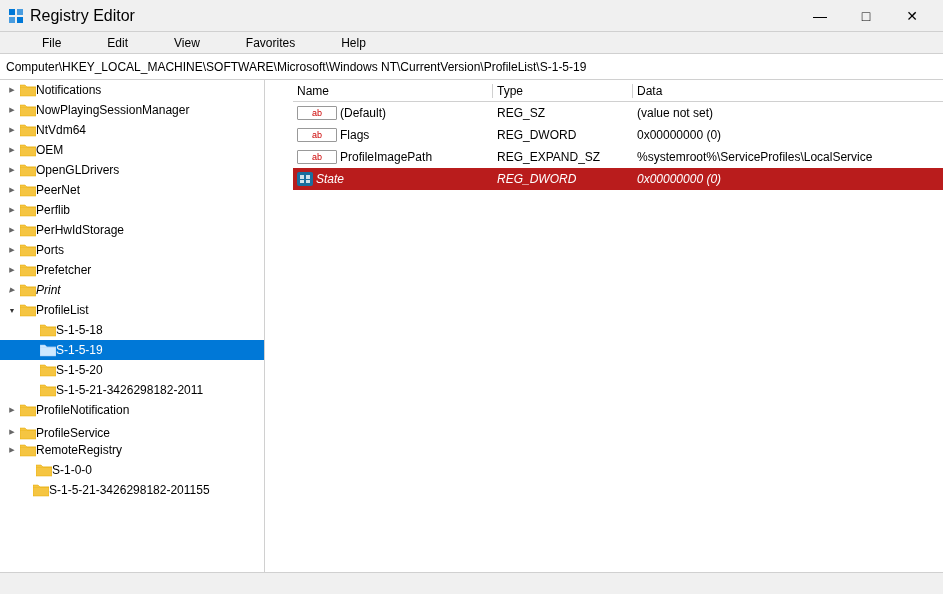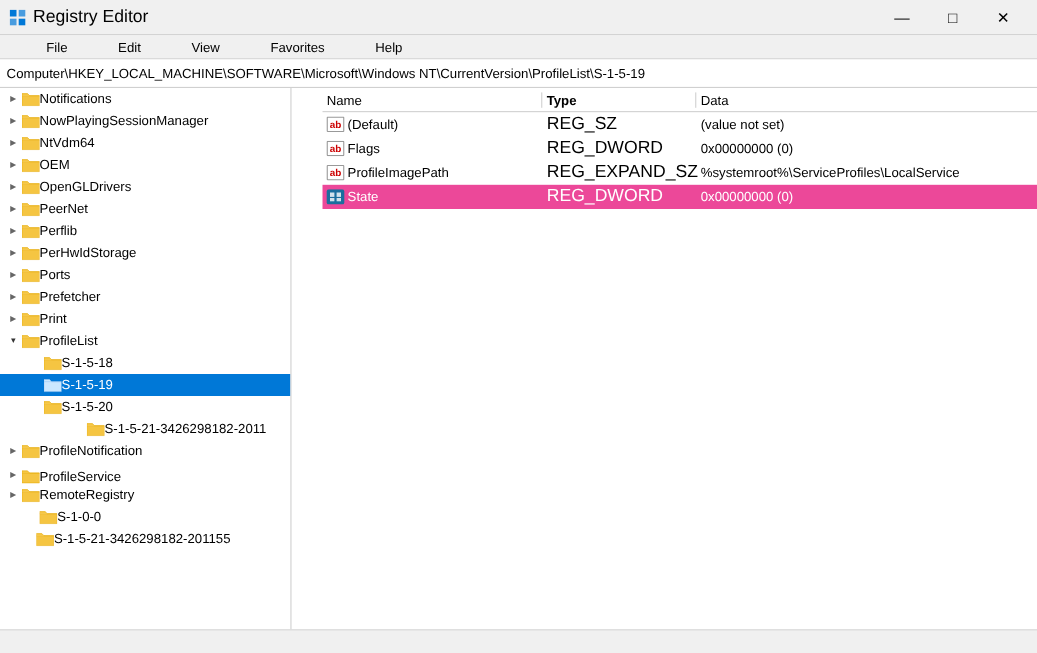--- a/index.html
+++ b/index.html
@@ -133,44 +133,44 @@
     .detail-header {
       display: flex;
       background: white;
       border-bottom: 1px solid #d0d0d0;
       height: 22px;
       align-items: center;
       position: sticky;
       top: 0;
     }
     .detail-col-name { width: 200px; min-width: 200px; padding: 0 4px; font-weight: normal; font-size: 12px; border-right: 1px solid #d0d0d0; }
-    .detail-col-type { width: 140px; min-width: 140px; padding: 0 4px; font-weight: bold; font-size: 12px; border-right: 1px solid #d0d0d0; }
+    .detail-col-type { width: 140px; min-width: 140px; padding: 0 4px; font-weight: normal; font-size: 12px; border-right: 1px solid #d0d0d0; }
     .detail-col-data { flex: 1; padding: 0 4px; font-weight: normal; font-size: 12px; }
 
     .detail-row {
       display: flex;
       align-items: center;
       height: 22px;
       cursor: pointer;
     }
-    .detail-row.selected { background: #ec4899; color: white; }
+    .detail-row.selected { background: #b91c1c; color: white; font-style: italic; }
     .detail-cell-name { width: 200px; min-width: 200px; padding: 0 4px; font-size: 12px; display: flex; align-items: center; gap: 3px; overflow: hidden; }
-    .detail-cell-type { width: 140px; min-width: 140px; padding: 0 4px; font-size: 16px; }
+    .detail-cell-type { width: 140px; min-width: 140px; padding: 0 4px; font-size: 12px; }
     .detail-cell-data { flex: 1; padding: 0 4px; font-size: 12px; overflow: hidden; text-overflow: ellipsis; white-space: nowrap; }
 
     
     .reg-icon-ab {
-      width: 16px;
+      width: 40px;
       height: 14px;
       flex-shrink: 0;
       display: inline-flex;
       align-items: center;
       justify-content: center;
       font-size: 9px;
-      font-weight: bold;
+      font-weight: normal;
       background: white;
       border: 1px solid #999;
       border-radius: 1px;
       color: #cc0000;
       text-align: center;
     }
     .reg-icon-dword {
       width: 16px;
       height: 14px;
       flex-shrink: 0;
@@ -316,21 +316,21 @@
             <span class="tree-label">Ports</span>
           </div>
           <div class="tree-item" style="padding-left: 4px;">
             <div class="expand-btn" style="font-size: 7px; color: rgb(102, 102, 102);">▶</div>
             <svg width="16" height="14" viewBox="0 0 16 14">
     <path d="M0,4 L0,13 L16,13 L16,4 Z" fill="#f5c542" stroke="#e6a800" stroke-width="0.5"></path>
     <path d="M0,4 L0,2 L5,2 L7,4 L16,4" fill="#f5c542" stroke="#e6a800" stroke-width="0.5"></path>
   </svg>
             <span class="tree-label">Prefetcher</span>
           </div>
-          <div class="tree-item" style="padding-left: 4px;">
+          <div class="tree-item" style="padding-left: 4px; font-style: italic;">
             <div class="expand-btn" style="font-size: 7px; color: rgb(102, 102, 102);">▶</div>
             <svg width="16" height="14" viewBox="0 0 16 14">
     <path d="M0,4 L0,13 L16,13 L16,4 Z" fill="#f5c542" stroke="#e6a800" stroke-width="0.5"></path>
     <path d="M0,4 L0,2 L5,2 L7,4 L16,4" fill="#f5c542" stroke="#e6a800" stroke-width="0.5"></path>
   </svg>
             <span class="tree-label">Print</span>
           </div>
           <div class="tree-item" style="padding-left: 4px;">
             <div class="expand-btn" style="font-size: 7px; color: rgb(51, 51, 51);">▼</div>
             <svg width="16" height="14" viewBox="0 0 16 14">
@@ -356,21 +356,21 @@
             <span class="tree-label">S-1-5-19</span>
           </div>
           <div class="tree-item" style="padding-left: 24px;">
             <div class="expand-btn empty" style="font-size: 7px; color: rgb(102, 102, 102); visibility: hidden;">▶</div>
             <svg width="16" height="14" viewBox="0 0 16 14">
     <path d="M0,4 L0,13 L16,13 L16,4 Z" fill="#f5c542" stroke="#e6a800" stroke-width="0.5"></path>
     <path d="M0,4 L0,2 L5,2 L7,4 L16,4" fill="#f5c542" stroke="#e6a800" stroke-width="0.5"></path>
   </svg>
             <span class="tree-label">S-1-5-20</span>
           </div>
-          <div class="tree-item" style="padding-left: 24px; margin-left: 39px;">
+          <div class="tree-item" style="padding-left: 24px;">
             <div class="expand-btn empty" style="font-size: 7px; color: rgb(102, 102, 102); visibility: hidden;">▶</div>
             <svg width="16" height="14" viewBox="0 0 16 14">
     <path d="M0,4 L0,13 L16,13 L16,4 Z" fill="#f5c542" stroke="#e6a800" stroke-width="0.5"></path>
     <path d="M0,4 L0,2 L5,2 L7,4 L16,4" fill="#f5c542" stroke="#e6a800" stroke-width="0.5"></path>
   </svg>
             <span class="tree-label">S-1-5-21-3426298182-2011</span>
           </div>
           <div class="tree-item" style="padding-left: 4px;">
             <div class="expand-btn" style="font-size: 7px; color: rgb(102, 102, 102);">▶</div>
             <svg width="16" height="14" viewBox="0 0 16 14">

